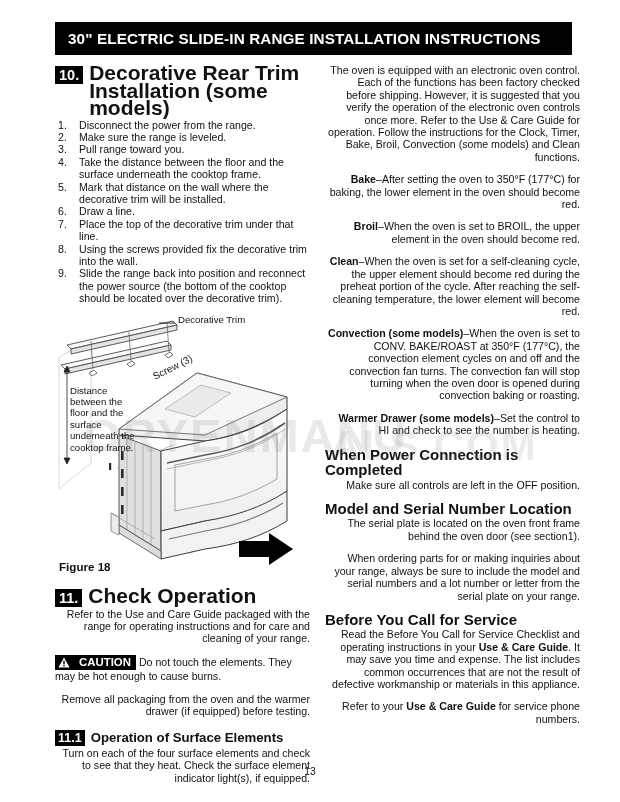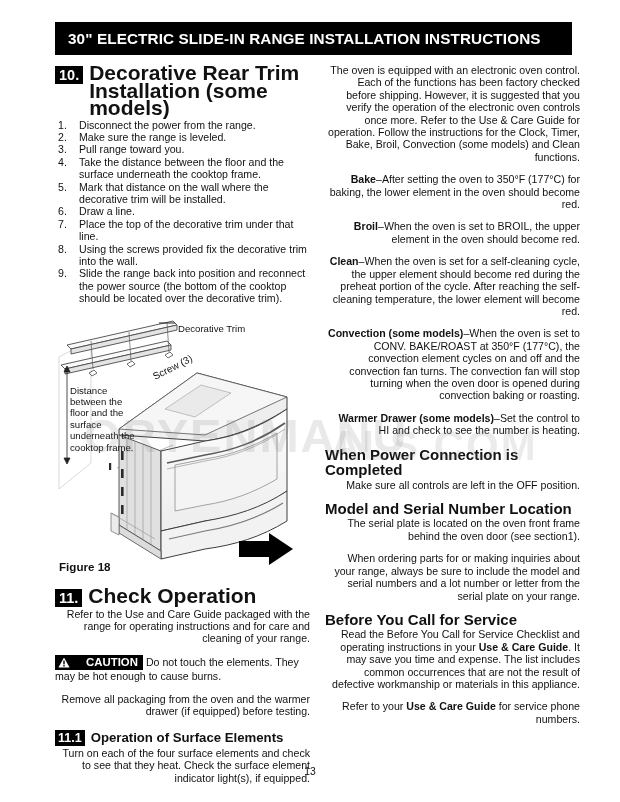--- a/index.html
+++ b/index.html
@@ -118,21 +118,21 @@
 
   
   .caution-para {
     font-size: 10.6px;
     line-height: 13.2px;
     margin: 0 0 10px 0;
   }
   .caution-badge {
     display: inline-flex;
     align-items: center;
-    gap: 16px;
+    gap: 9px;
     background: #000000;
     color: #ffffff;
     font-weight: bold;
     font-size: 11.4px;
     line-height: 13px;
     padding: 1px 5px 1px 3px;
     vertical-align: -2px;
     margin-right: 3px;
   }
   .caution-badge .tri {
@@ -156,21 +156,21 @@
     bottom: 12px;
     font-size: 11.6px;
     font-weight: bold;
   }
   .fig-label {
     position: absolute;
     font-size: 9.6px;
     line-height: 11.4px;
     color: #111;
   }
-  .fig-label.decor { left: 123px; top: 10px; }
+  .fig-label.decor { left: 123px; top: 1px; }
   .fig-label.distance {
     left: 15px; top: 72px;
     width: 72px;
   }
   .fig-label.screw {
     left: 96px; top: 59px;
     transform: rotate(-27deg);
     transform-origin: left top;
     font-size: 10px;
   }

